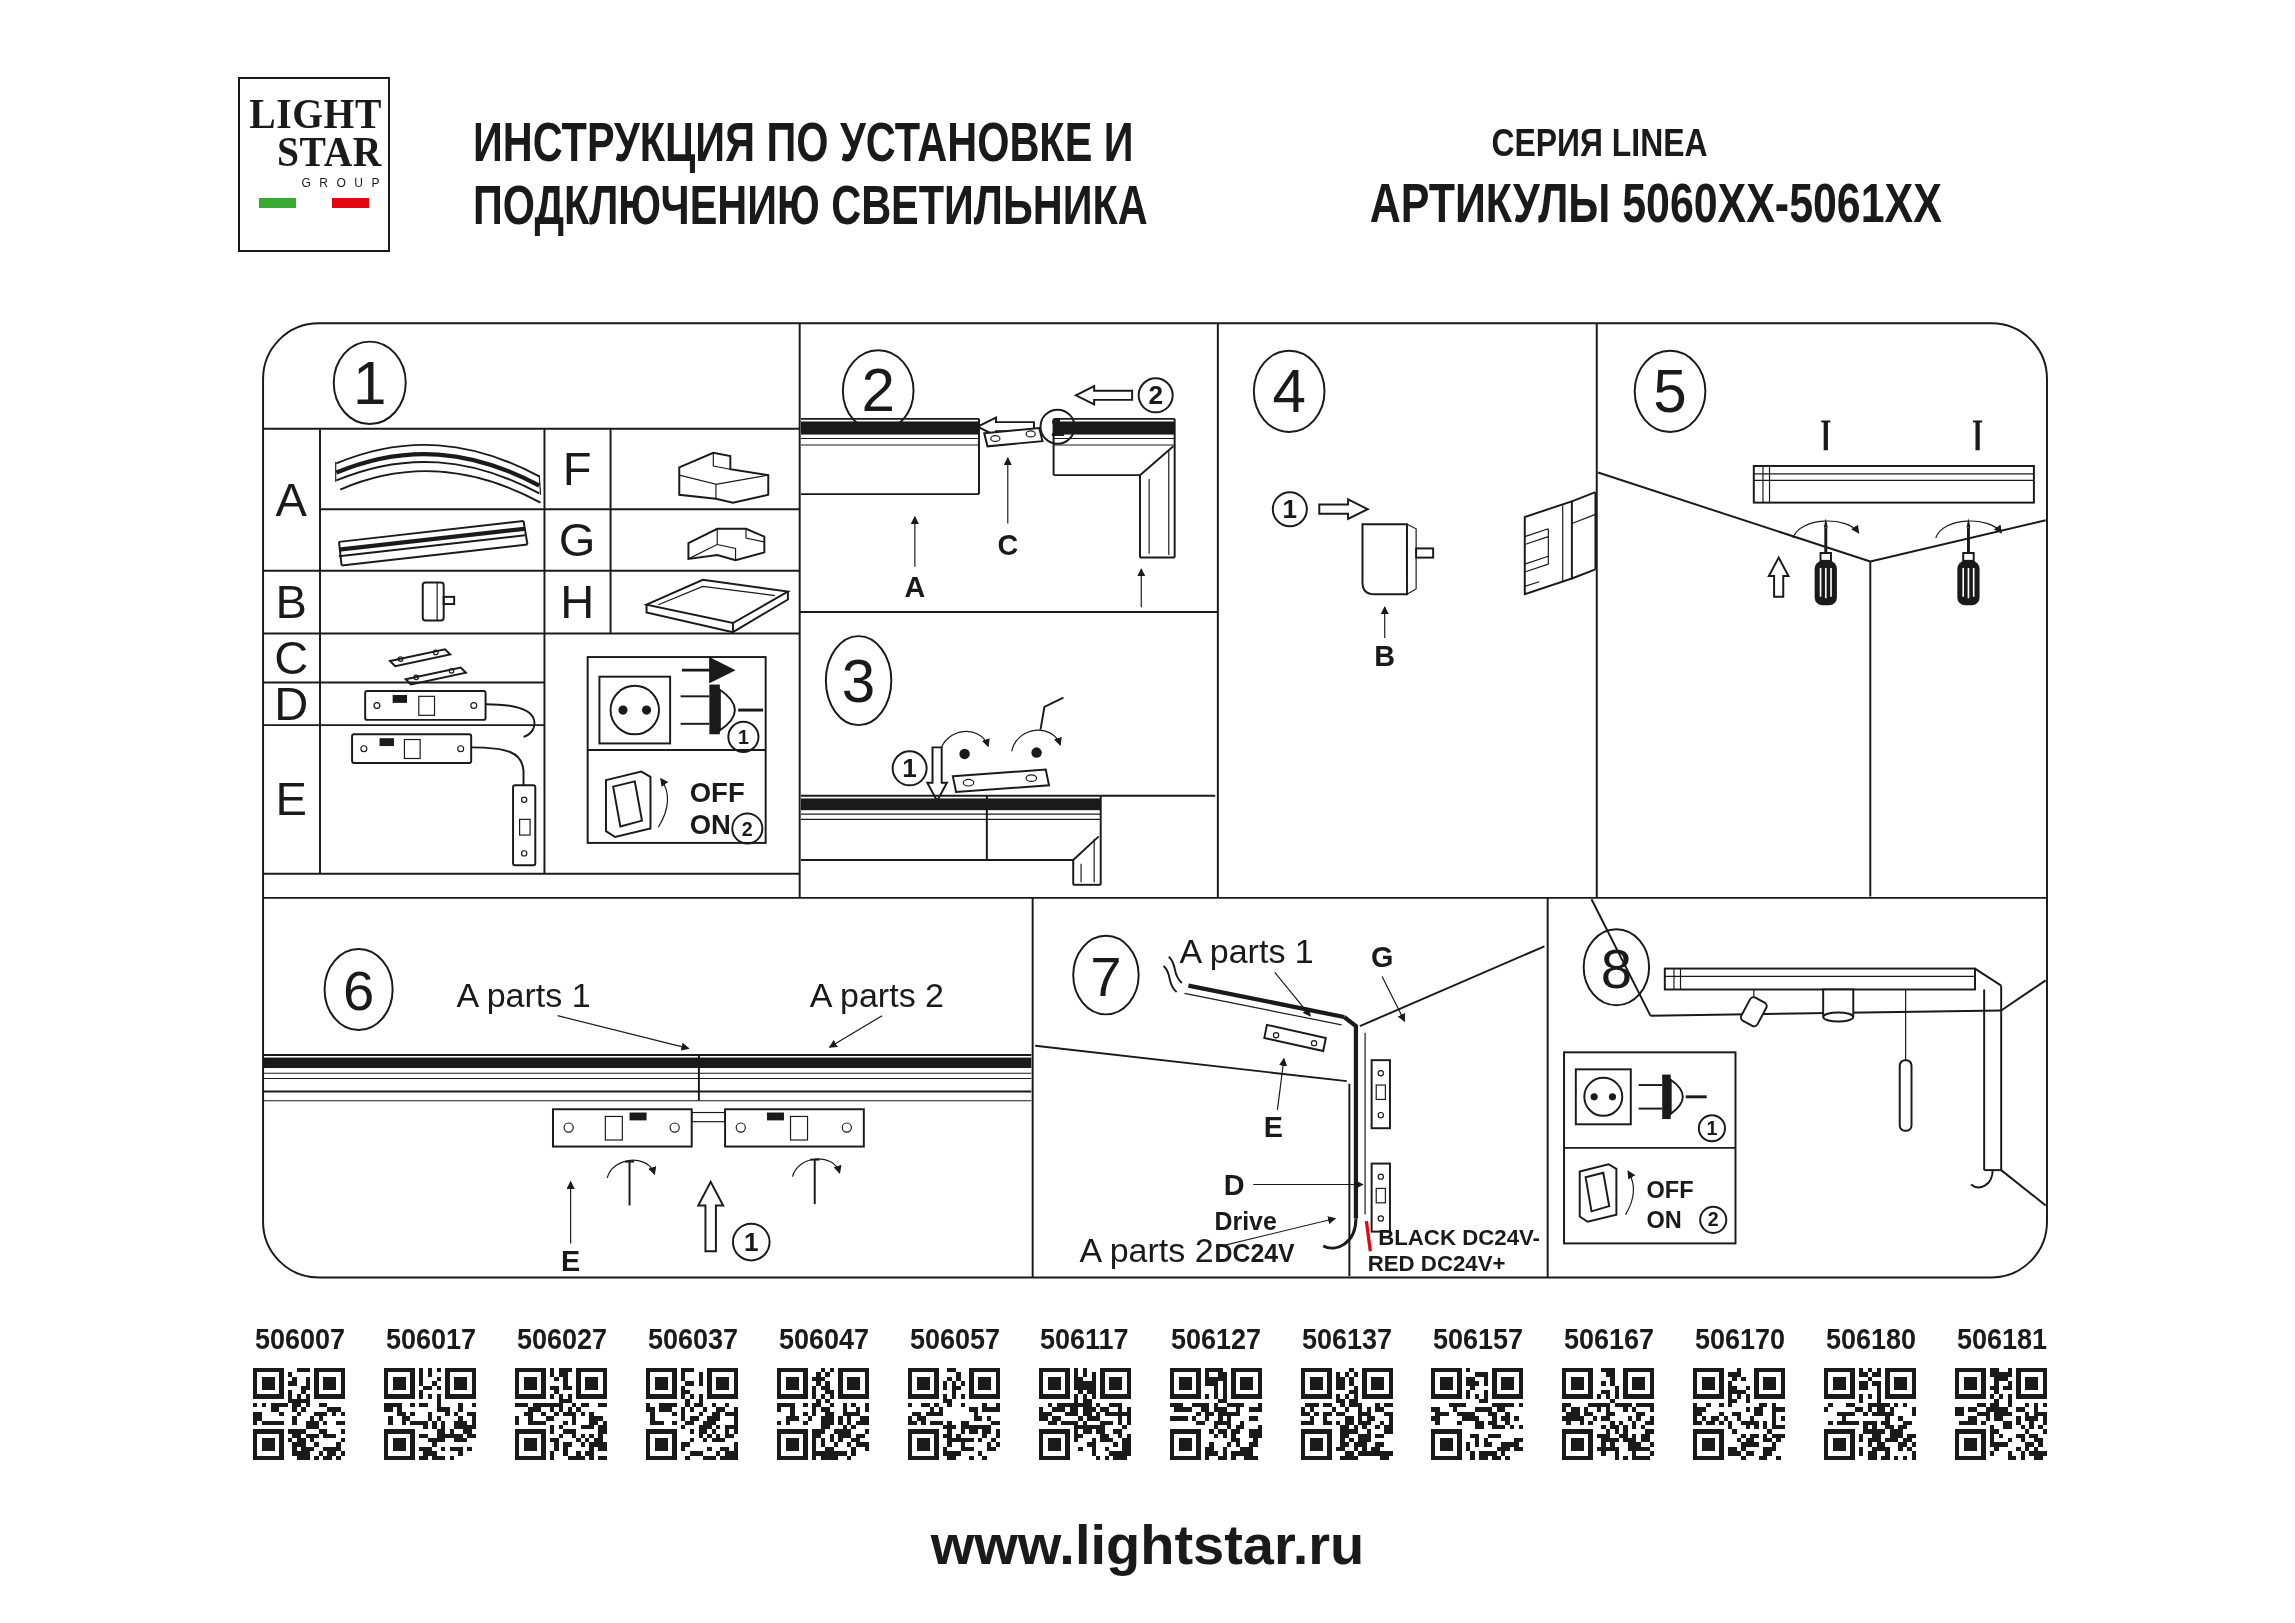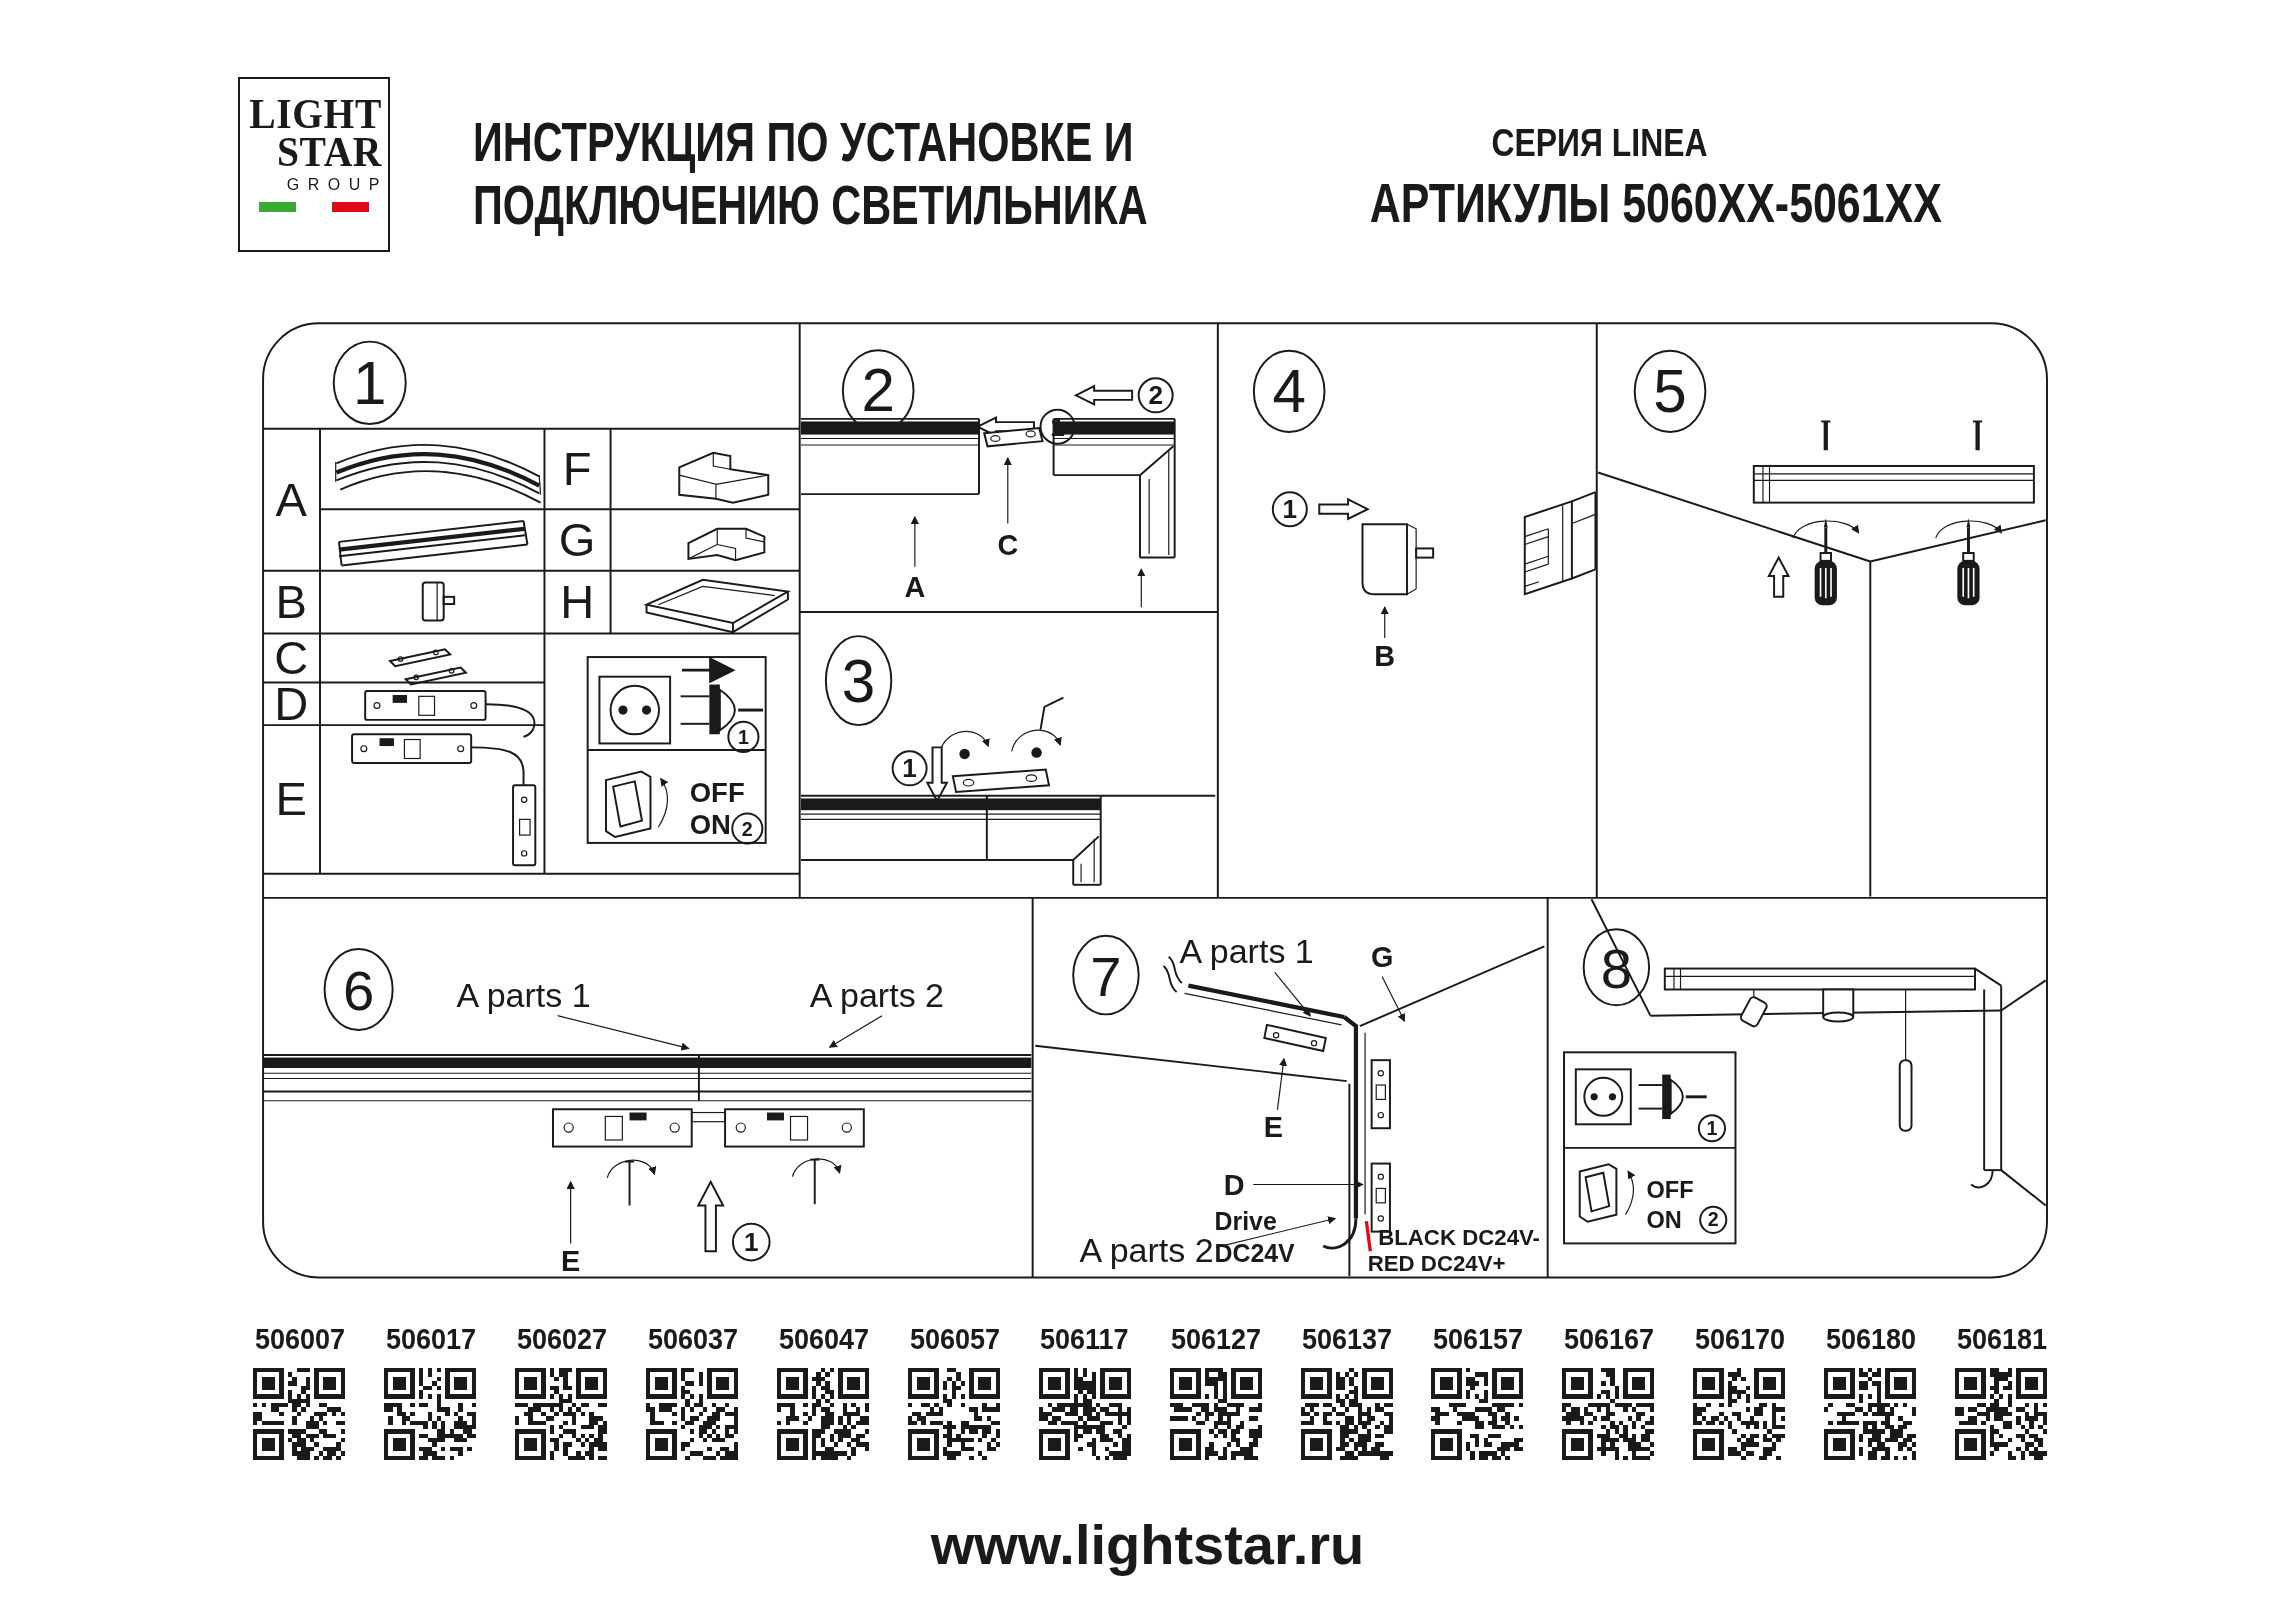--- a/index.html
+++ b/index.html
@@ -9,21 +9,21 @@
   html,body{background:#fff}
   body{width:2295px;height:1623px;position:relative;overflow:hidden;
        font-family:"Liberation Sans",sans-serif;color:var(--ink)}
   .abs{position:absolute}
 
   
   .logo-box{left:238px;top:77px;width:152px;height:175px;border:2px solid var(--ink);
             text-align:right;padding-top:16px}
   .logo-word{font-family:"Liberation Serif",serif;font-weight:bold;font-size:43px;
              line-height:38px;letter-spacing:0.7px;transform:scaleX(.92);transform-origin:center}
-  .logo-group{font-size:16px;font-weight:400;letter-spacing:8.5px;margin-top:5.2px;text-indent:8.5px}
+  .logo-group{font-size:12px;font-weight:400;letter-spacing:8.5px;margin-top:5.2px;text-indent:8.5px}
   .logo-flag{width:110px;height:9.8px;margin:7.9px auto 0;display:flex}
   .logo-flag span{flex:1 1 33%}
   .flag-green{background:var(--flag-green)}
   .flag-white{background:#fff}
   .flag-red{background:var(--flag-red)}
 
   .title-block{left:473px;top:110px;width:851px}
   .title-line{font-size:56px;font-weight:bold;line-height:63px;white-space:nowrap;
               transform:scaleX(.74);transform-origin:left center}
   .series-line{left:1305px;top:122px;width:589px;text-align:center;font-size:38px;

